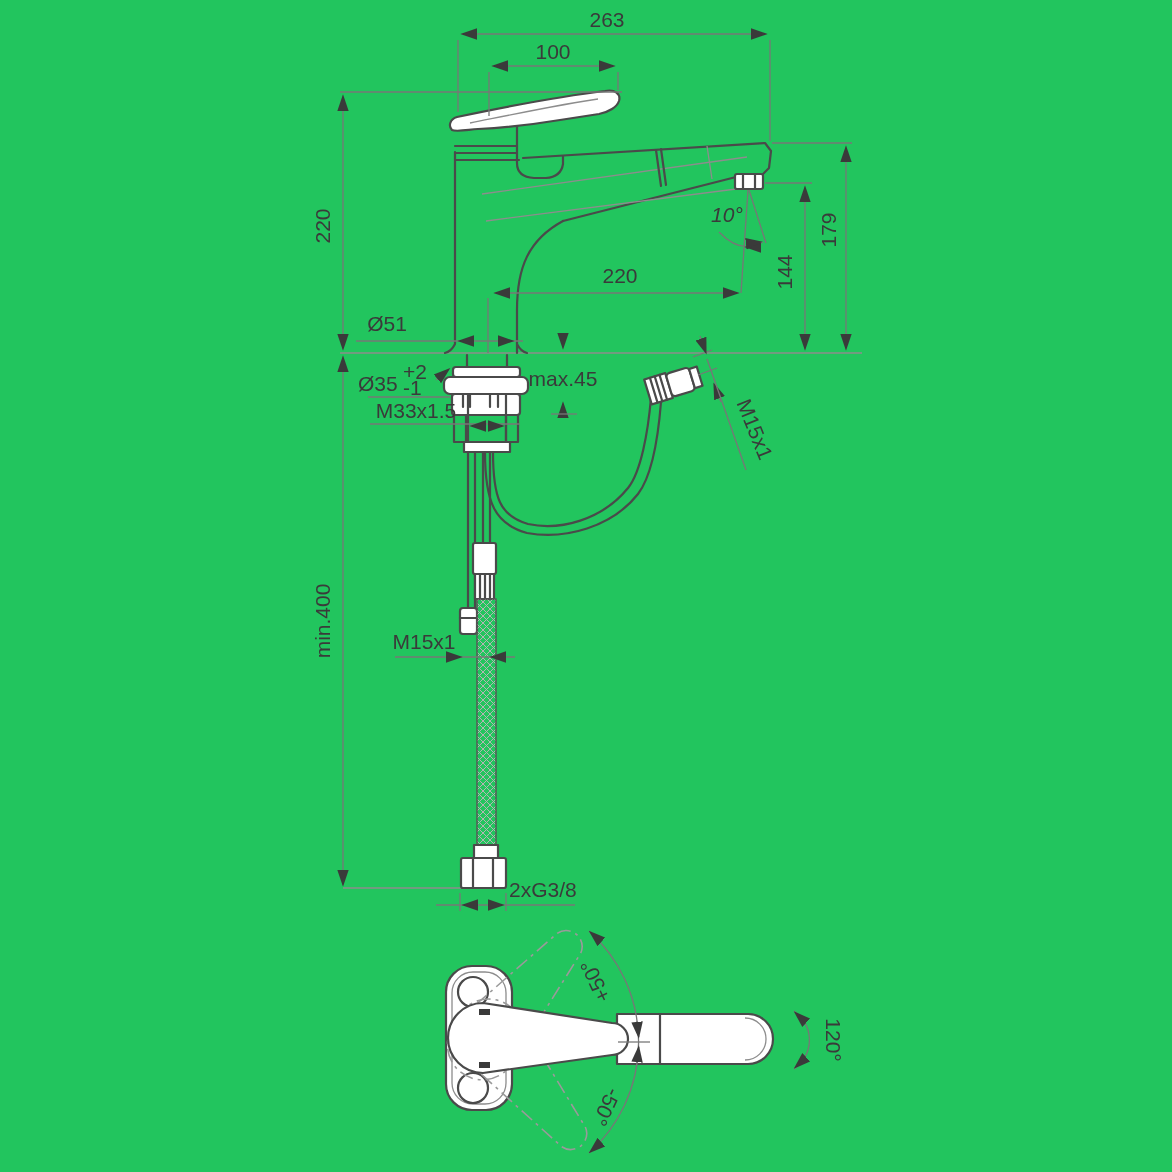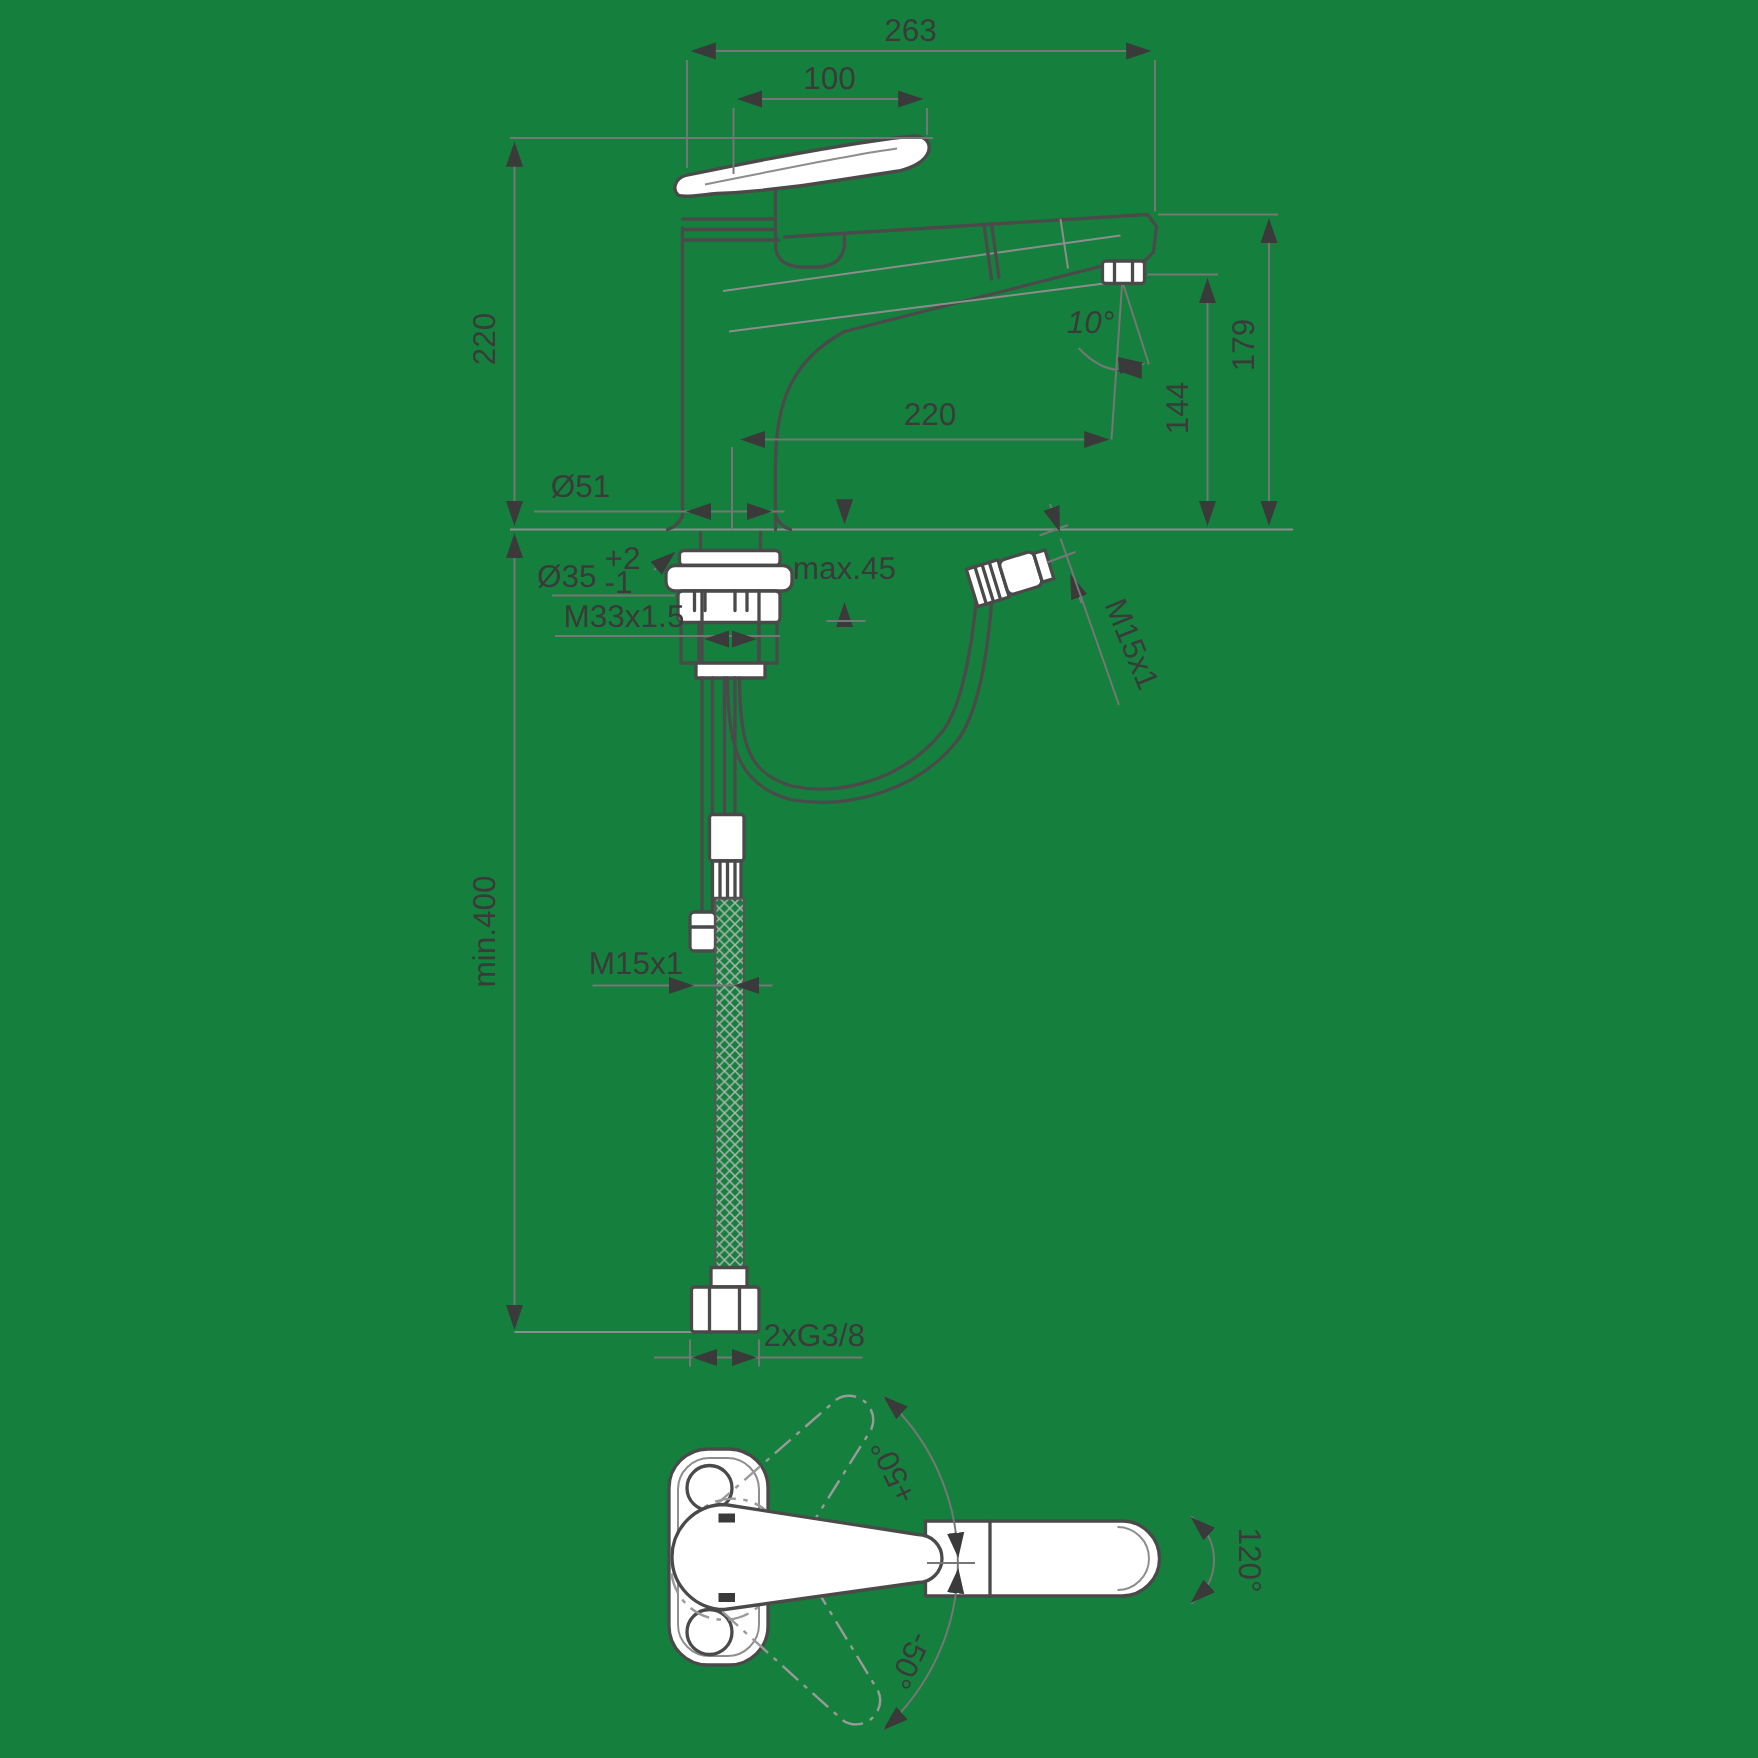--- a/index.html
+++ b/index.html
@@ -1,16 +1,16 @@
 <!DOCTYPE html>
 <html><head>
 <meta charset="utf-8">
 <style>
   html,body{margin:0;padding:0;background:#ffffff;}
-  #stage{width:1172px;height:1172px;background:#15803d;position:relative;overflow:hidden;
+  #stage{width:1172px;height:1172px;background:#22c55e;position:relative;overflow:hidden;
          font-family:"Liberation Sans", sans-serif;}
   svg{display:block;}
   text{fill:#3a3a3a;font-family:"Liberation Sans", sans-serif;font-size:21px;}
   .obj{stroke:#4a4a4a;stroke-width:2.2;fill:none;stroke-linecap:round;stroke-linejoin:round;}
   .objf{stroke:#4a4a4a;stroke-width:2.2;fill:#ffffff;stroke-linejoin:round;}
   .thin{stroke:#8d8d8d;stroke-width:1.3;fill:none;}
   .dim{stroke:#777777;stroke-width:1.3;fill:none;}
   .dashlever{stroke:#9a9a9a;stroke-width:1.6;fill:none;stroke-dasharray:14 5 3 5;}
   .braidrect{stroke:#555555;stroke-width:1.4;}
   .mark{fill:#3a3a3a;stroke:none;}

